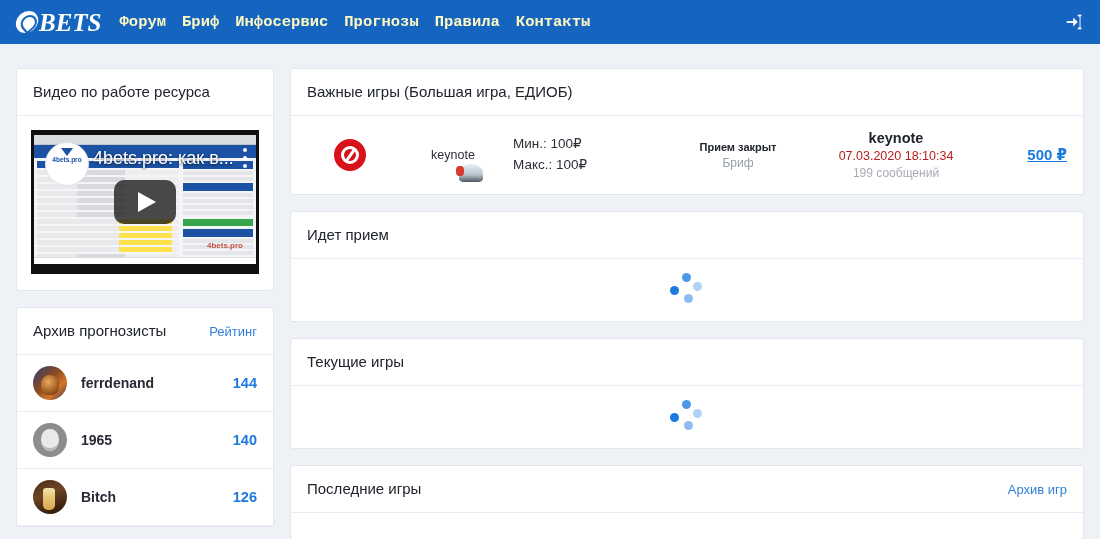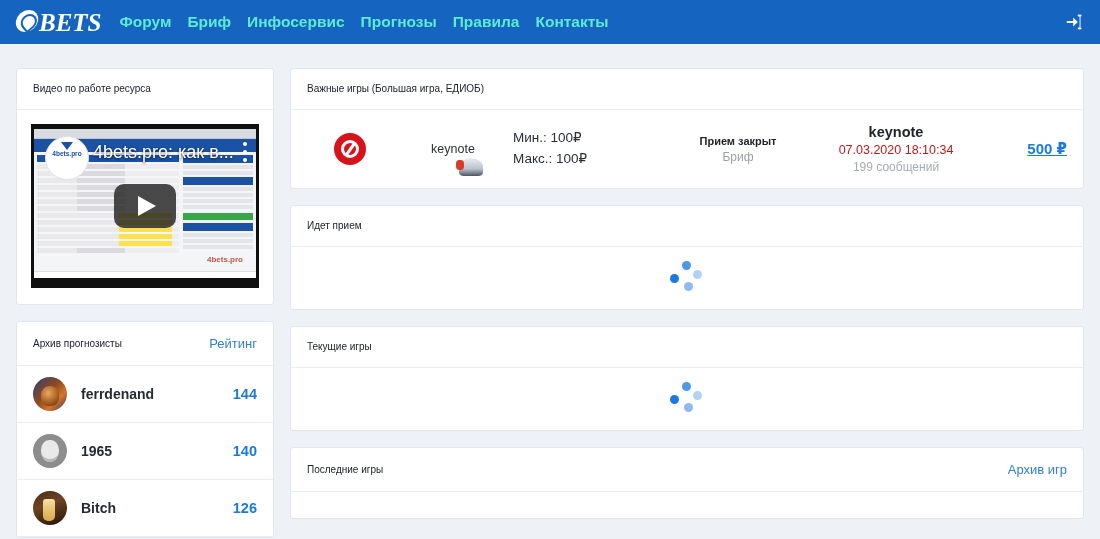--- a/index.html
+++ b/index.html
@@ -17,21 +17,21 @@
   .navbar {
     height: 44px;
     background: #1565c0;
     display: flex;
     align-items: center;
     padding: 0 14px 0 16px;
     position: relative;
   }
   .brand {
     display: flex;
-    align-items: flex-start;
+    align-items: center;
     margin-right: 18px;
     cursor: pointer;
     user-select: none;
   }
   .brand-mark {
     width: 22px; height: 22px;
     border-radius: 50%;
     background: #ffffff;
     position: relative;
     margin-right: 1px;
@@ -56,26 +56,27 @@
     line-height: 1;
   }
   .nav-links {
     display: flex;
     align-items: center;
     gap: 16px;
     list-style: none;
     margin: 0; padding: 0;
   }
   .nav-links li a {
-    color: #5eead4;
+    color: #fef9c3;
     text-decoration: none;
     font-size: 15.5px;
     font-weight: bold;
     line-height: 44px;
     display: block;
+    font-family: Liberation Mono, monospace;
   }
   .nav-right {
     margin-left: auto;
     display: flex;
     align-items: center;
   }
   .login-icon {
     width: 22px; height: 22px;
     display: block;
     cursor: pointer;
@@ -98,40 +99,40 @@
     margin-bottom: 16px;
   }
   .card-head {
     padding: 14px 16px;
     display: flex;
     align-items: center;
     justify-content: space-between;
     border-bottom: 1px solid #ebedf2;
   }
   .card-title {
-    font-size: 10px;
+    font-size: 15px;
     color: #20242c;
     font-weight: normal;
     margin: 0;
     line-height: 1.2;
   }
   .card-link {
     font-size: 13px;
     color: #2f80d8;
     text-decoration: none;
     cursor: pointer;
   }
   .card-body { padding: 0; }
 
   
   .video-wrap { padding: 14px 14px 16px 14px; }
   .video {
     position: relative;
     width: 100%;
-    height: 164px;
+    height: 144px;
     background: #101010;
     overflow: hidden;
     cursor: pointer;
   }
   .vid-inner {
     position: absolute;
     left: 3px; right: 3px; top: 5px; bottom: 10px;
     background: #f4f5f7;
     overflow: hidden;
   }

